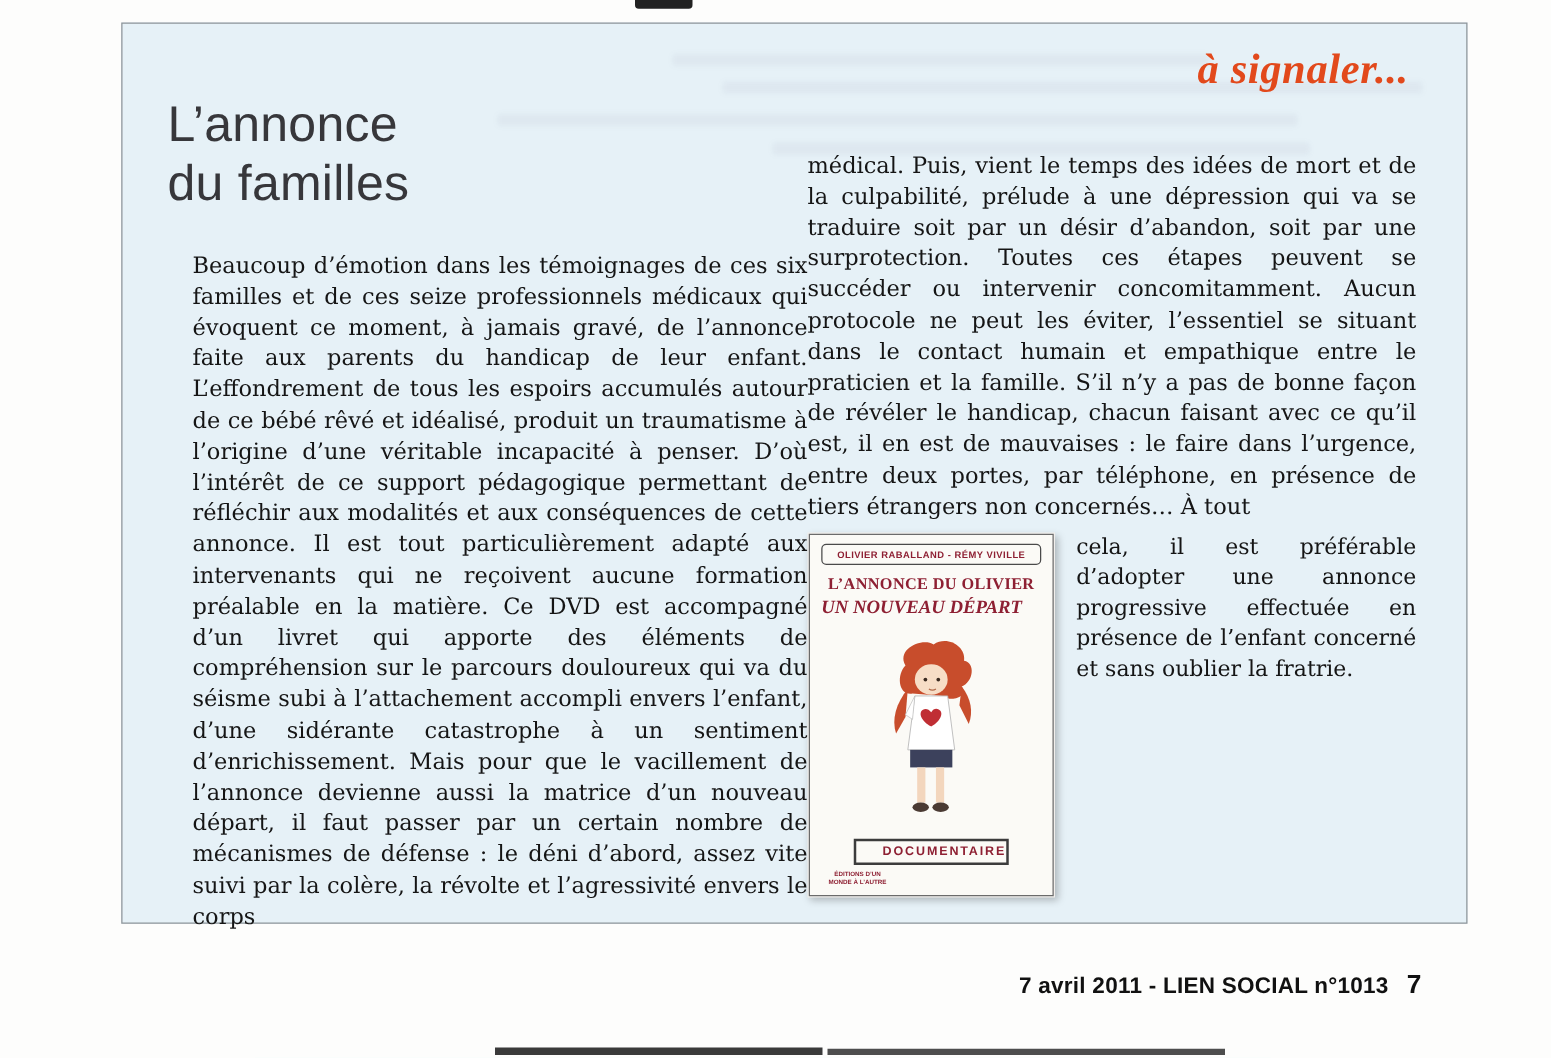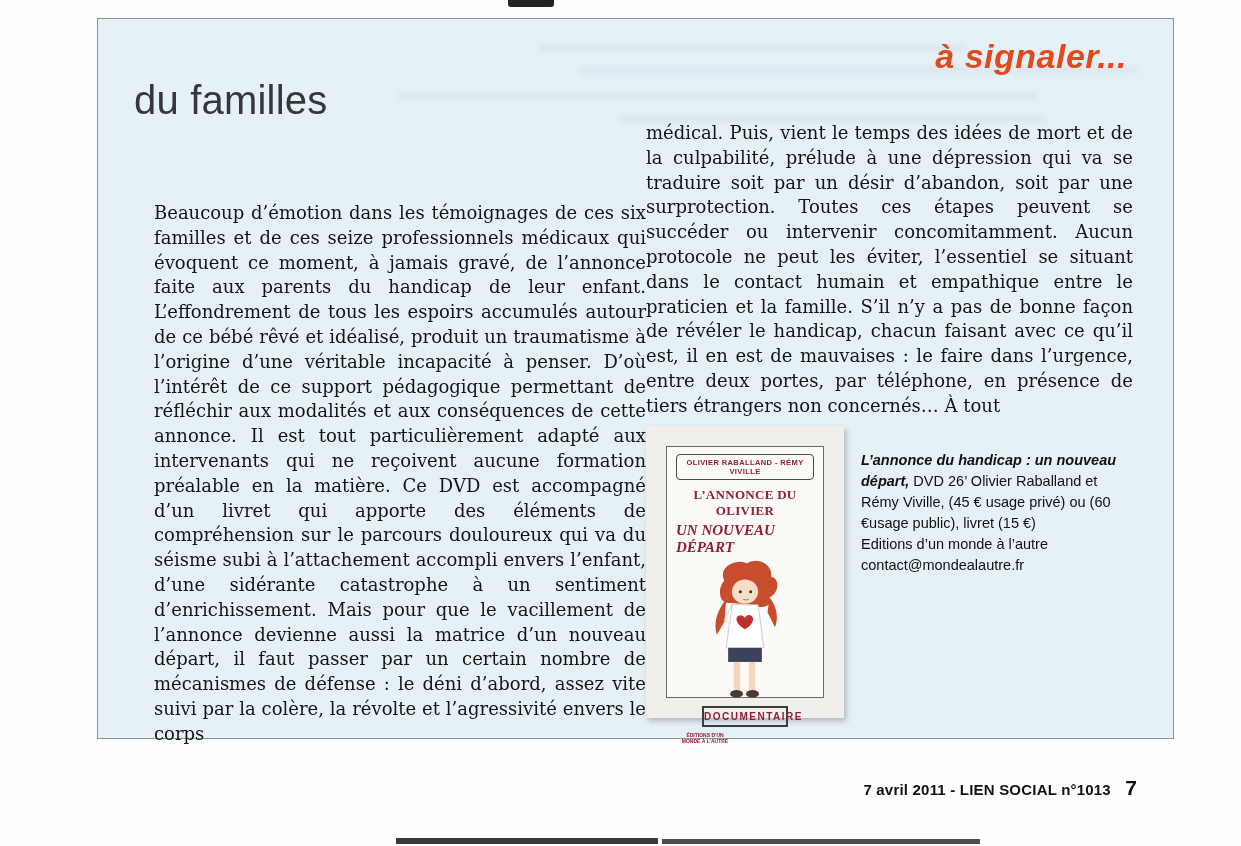--- a/index.html
+++ b/index.html
@@ -16,87 +16,88 @@
          background:#e6f1f7;border:1px solid #8d9499;box-sizing:border-box;}
 
   
   .ghost{position:absolute;background:rgba(90,95,125,0.055);filter:blur(2px);border-radius:3px;pointer-events:none;}
   .g1{left:440px;top:24px;width:430px;height:10px;}
   .g2{left:480px;top:46px;width:560px;height:10px;}
   .g3{left:300px;top:72px;width:640px;height:10px;}
   .g4{left:520px;top:95px;width:430px;height:10px;}
 
   .section-tag{position:absolute;top:18px;right:46px;
-               font-family:Liberation Sans, sans-serif;font-style:italic;font-weight:600;
+               font-family:Liberation Serif, serif;font-style:italic;font-weight:600;
                font-size:34px;color:#e2491c;letter-spacing:.5px;}
 
   .title{position:absolute;left:36px;top:58px;margin:0;
          font-family:"Liberation Sans",sans-serif;font-weight:400;
          font-size:40px;line-height:47px;color:#37373b;letter-spacing:.2px;}
   .title span{display:block;}
 
   .body-text{font-size:18px;line-height:24.8px;color:#151515;text-align:justify;}
 
   .col-left{position:absolute;left:44px;top:182px;width:492px;margin-left:12px;}
 
   .col-right{position:absolute;left:548px;top:102px;width:487px;}
   .col-right p{margin:0;}
 
   .media-row{display:flex;margin-top:7px;}
 
   
   .dvd-photo{width:198px;height:292px;flex:0 0 198px;box-sizing:border-box;
-             background:#f1efec;padding:20px;box-shadow:2px 3px 6px rgba(0,0,0,0.25);}
+             background:#f1efec;padding:1px;box-shadow:2px 3px 6px rgba(0,0,0,0.25);}
   .cover{height:100%;box-sizing:border-box;background:#fbfaf6;border:1px solid #6b6b6b;
          display:flex;flex-direction:column;padding:7px 9px 4px;position:relative;}
   .authors-box{border:1px solid #4a4a4a;border-radius:4px;padding:3px 2px;
                font-family:"Liberation Sans",sans-serif;font-weight:700;font-size:7.5px;
                letter-spacing:.4px;color:#8e2033;text-align:center;}
   .cov-title{margin-top:7px;font-family:"Liberation Serif",serif;font-weight:700;
              font-size:13px;color:#8e2033;text-align:center;letter-spacing:.3px;}
   .cov-sub{margin-top:3px;font-family:"Liberation Serif",serif;font-style:italic;font-weight:700;
            font-size:15px;color:#8e2033;text-align:left;}
   .illus{flex:1;display:flex;align-items:center;justify-content:center;}
   .illus svg{width:120px;height:150px;}
   .cat-box{border:2px solid #3c3c3c;margin:0 26px 5px;padding:3px 0;
            font-family:"Liberation Sans",sans-serif;font-weight:700;font-size:10px;
-           letter-spacing:1.5px;color:#8e2033;text-align:left;}
+           letter-spacing:1.5px;color:#8e2033;text-align:right;}
   .pub-logo{width:54px;margin:0 0 2px 2px;font-family:"Liberation Sans",sans-serif;
             font-weight:700;font-size:5px;line-height:1.25;color:#8e2033;text-align:center;
             text-transform:uppercase;}
 
   .right-stack{flex:1;padding-left:17px;min-width:0;}
   .wrap-text{font-size:17.6px;line-height:24.5px;}
 
   .caption{margin-top:24px;font-family:"Liberation Sans",sans-serif;
            font-size:14.5px;line-height:21px;color:#111;}
   .cap-title{font-weight:700;font-style:italic;}
   .cap-line{font-family:"Liberation Sans",sans-serif;}
 
   .footer{position:absolute;left:0;top:776px;right:104px;text-align:right;
           font-family:"Liberation Sans",sans-serif;color:#111;}
-  .issue{font-weight:700;font-size:15px;letter-spacing:.2px;}
+  .issue{font-weight:700;font-size:18px;letter-spacing:.2px;}
   .pagenum{font-weight:700;font-size:21px;margin-left:10px;}
 </style>
 </head>
 <body>
 
 <div class="page">
 
   <div class="scan-mark-top"></div>
 
   <div class="panel">
     <div class="ghost g1"></div>
     <div class="ghost g2"></div>
     <div class="ghost g3"></div>
     <div class="ghost g4"></div>
 
     <div class="section-tag">à signaler...</div>
 
     <h1 class="title">
+      <span>L’annonce</span>
       <span>du familles</span>
     </h1>
 
     <div class="col-left body-text">Beaucoup d’émotion dans les témoignages de ces six familles et de ces seize professionnels médicaux qui évoquent ce moment, à jamais gravé, de l’annonce faite aux parents du handicap de leur enfant. L’effondrement de tous les espoirs accumulés autour de ce bébé rêvé et idéalisé, produit un traumatisme à l’origine d’une véritable incapacité à penser. D’où l’intérêt de ce support pédagogique permettant de réfléchir aux modalités et aux conséquences de cette annonce. Il est tout particulièrement adapté aux intervenants qui ne reçoivent aucune formation préalable en la matière. Ce DVD est accompagné d’un livret qui apporte des éléments de compréhension sur le parcours douloureux qui va du séisme subi à l’attachement accompli envers l’enfant, d’une sidérante catastrophe à un sentiment d’enrichissement. Mais pour que le vacillement de l’annonce devienne aussi la matrice d’un nouveau départ, il faut passer par un certain nombre de mécanismes de défense : le déni d’abord, assez vite suivi par la colère, la révolte et l’agressivité envers le corps</div>
 
     <div class="col-right">
       <p class="body-text">médical. Puis, vient le temps des idées de mort et de la culpabilité, prélude à une dépression qui va se traduire soit par un désir d’abandon, soit par une surprotection. Toutes ces étapes peuvent se succéder ou intervenir concomitamment. Aucun protocole ne peut les éviter, l’essentiel se situant dans le contact humain et empathique entre le praticien et la famille. S’il n’y a pas de bonne façon de révéler le handicap, chacun faisant avec ce qu’il est, il en est de mauvaises : le faire dans l’urgence, entre deux portes, par téléphone, en présence de tiers étrangers non concernés… À tout</p>
 
       <div class="media-row">
 
@@ -133,25 +134,21 @@
                 <ellipse cx="51" cy="147" rx="7" ry="4" fill="#4a3a33"></ellipse>
                 <ellipse cx="68" cy="147" rx="7" ry="4" fill="#4a3a33"></ellipse>
               </svg>
             </div>
             <div class="cat-box">DOCUMENTAIRE</div>
             <div class="pub-logo">Éditions d’un monde à l’autre</div>
           </div>
         </div>
 
         <div class="right-stack">
-          <div class="caption">
-            <span class="cap-title">L’annonce du handicap : un nouveau départ,</span><span class="cap-details"> DVD 26’ Olivier Raballand et Rémy Viville, (45 € usage privé) ou (60 €usage public), livret (15 €)</span>
-            <div class="cap-line">Editions d’un monde à l’autre</div>
-            <div class="cap-line">contact@mondealautre.fr</div>
-          </div>
+          <p class="wrap-text body-text">cela, il est préférable d’adopter une annonce progressive effectuée en présence de l’enfant concerné et sans oublier la fratrie.</p>
         </div>
 
       </div>
     </div>
   </div>
 
   <div class="footer">
     <span class="issue">7 avril 2011 - LIEN SOCIAL n°1013</span>
     <span class="pagenum">7</span>
   </div>

